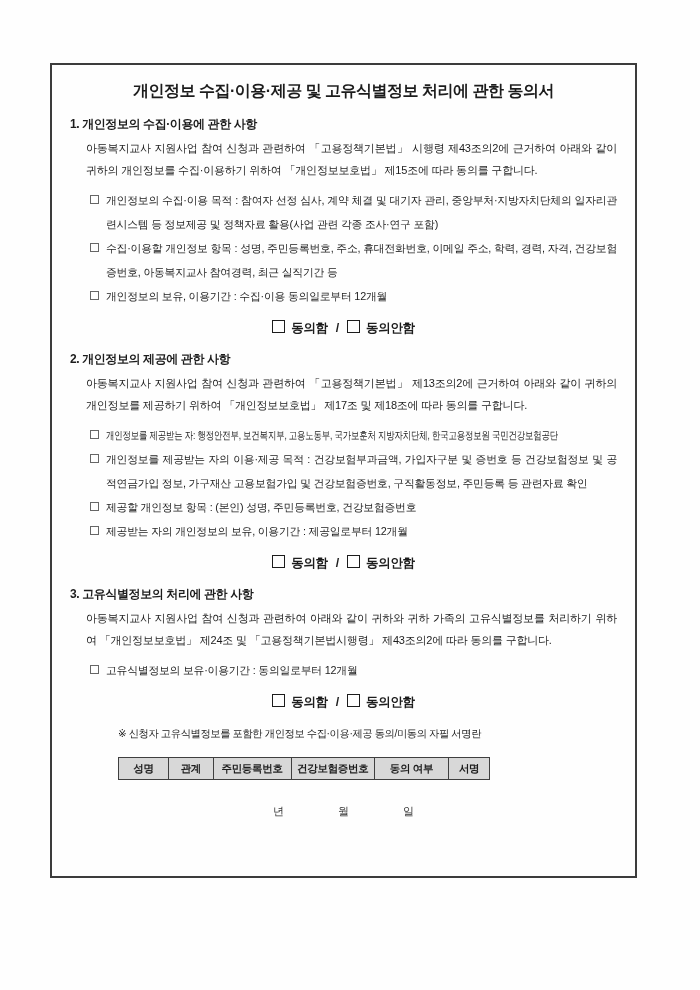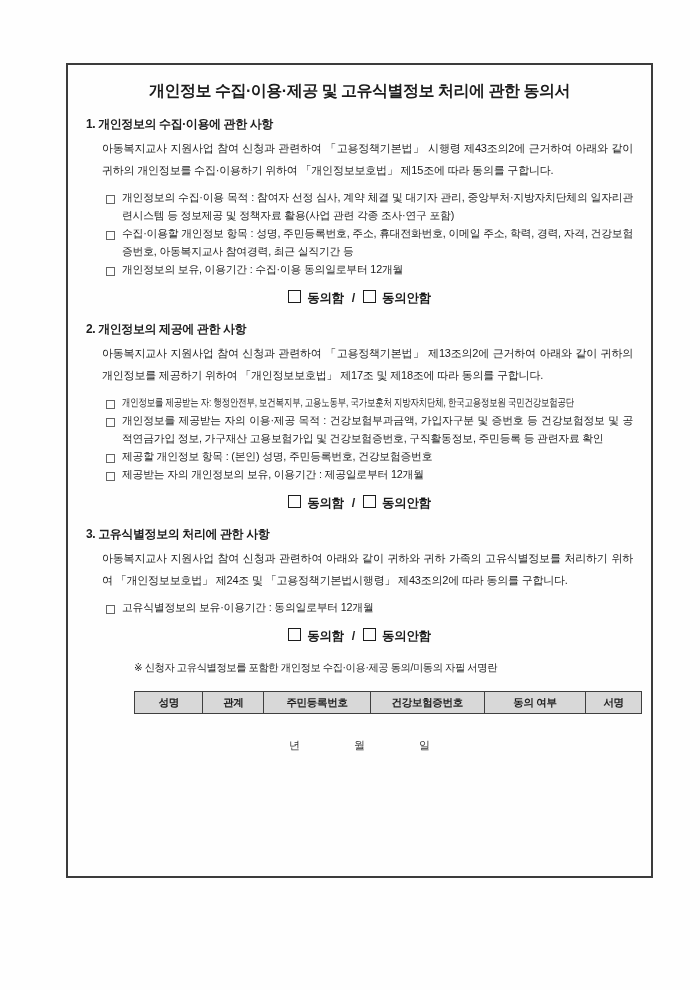--- a/index.html
+++ b/index.html
@@ -4,21 +4,21 @@
 <style>
   html,body{margin:0;padding:0;}
   body{
     width:700px;height:990px;position:relative;
     background:#fefefe;
     font-family:"Liberation Sans","DejaVu Sans",sans-serif;
     color:#1c1c1c;
     -webkit-font-smoothing:antialiased;
   }
   .doc{
-    position:absolute;left:66px;top:63px;width:587px;height:815px;
+    position:absolute;left:50px;top:63px;width:587px;height:815px;
     box-sizing:border-box;
     border:2px solid #3c3c3c;
     background:#fefefe;
     padding:10px 18px 0 18px;
     overflow:hidden;
   }
   .title{
     font-size:16px;font-weight:bold;text-align:center;
     letter-spacing:-0.5px;margin:6px 0 14px 0;
   }
@@ -27,21 +27,21 @@
     font-size:12px;font-weight:bold;letter-spacing:-0.4px;
     margin:6px 0 4px 0;
   }
   .sec-intro{
     font-size:11px;line-height:22px;letter-spacing:-0.2px;
     margin-left:16px;text-align:justify;word-break:break-all;
   }
   .bullets{margin:7px 0 0 20px;}
   .bullet{
     position:relative;padding-left:16px;
-    font-size:10.8px;line-height:18px;letter-spacing:-0.2px;
+    font-size:10.8px;line-height:24px;letter-spacing:-0.2px;
     text-align:justify;word-break:break-all;
   }
   .bullet .sq{
     position:absolute;left:0;top:7px;width:7px;height:7px;
     border:1px solid #666;background:transparent;display:block;
   }
   .squeeze{
     display:inline-block;transform:scaleX(0.78);transform-origin:0 50%;
     white-space:nowrap;text-align:left;
   }
@@ -55,21 +55,21 @@
     background:transparent;
   }
   .cbx.small{
     width:8px;height:8px;border-width:1.2px;margin-right:2px;vertical-align:-1px;
   }
   .agree-sep{margin:0 8px;}
   .sign-note{
     font-size:10.3px;letter-spacing:-0.4px;margin:16px 0 3px 48px;
   }
   table.sig{
-    border-collapse:collapse;margin-left:48px;width:508px;
+    border-collapse:collapse;margin-left:48px;width:372px;
     font-size:10.5px;letter-spacing:-0.3px;table-layout:fixed;margin-top:16px;
   }
   table.sig th,table.sig td{
     border:1px solid #3f3f3f;text-align:center;height:21px;padding:0 2px;
     overflow:hidden;white-space:nowrap;
   }
   table.sig th{background:#d8d8d8;font-weight:bold;}
   .date-line{
     text-align:center;font-size:11px;margin-top:24px;color:#333;
   }

